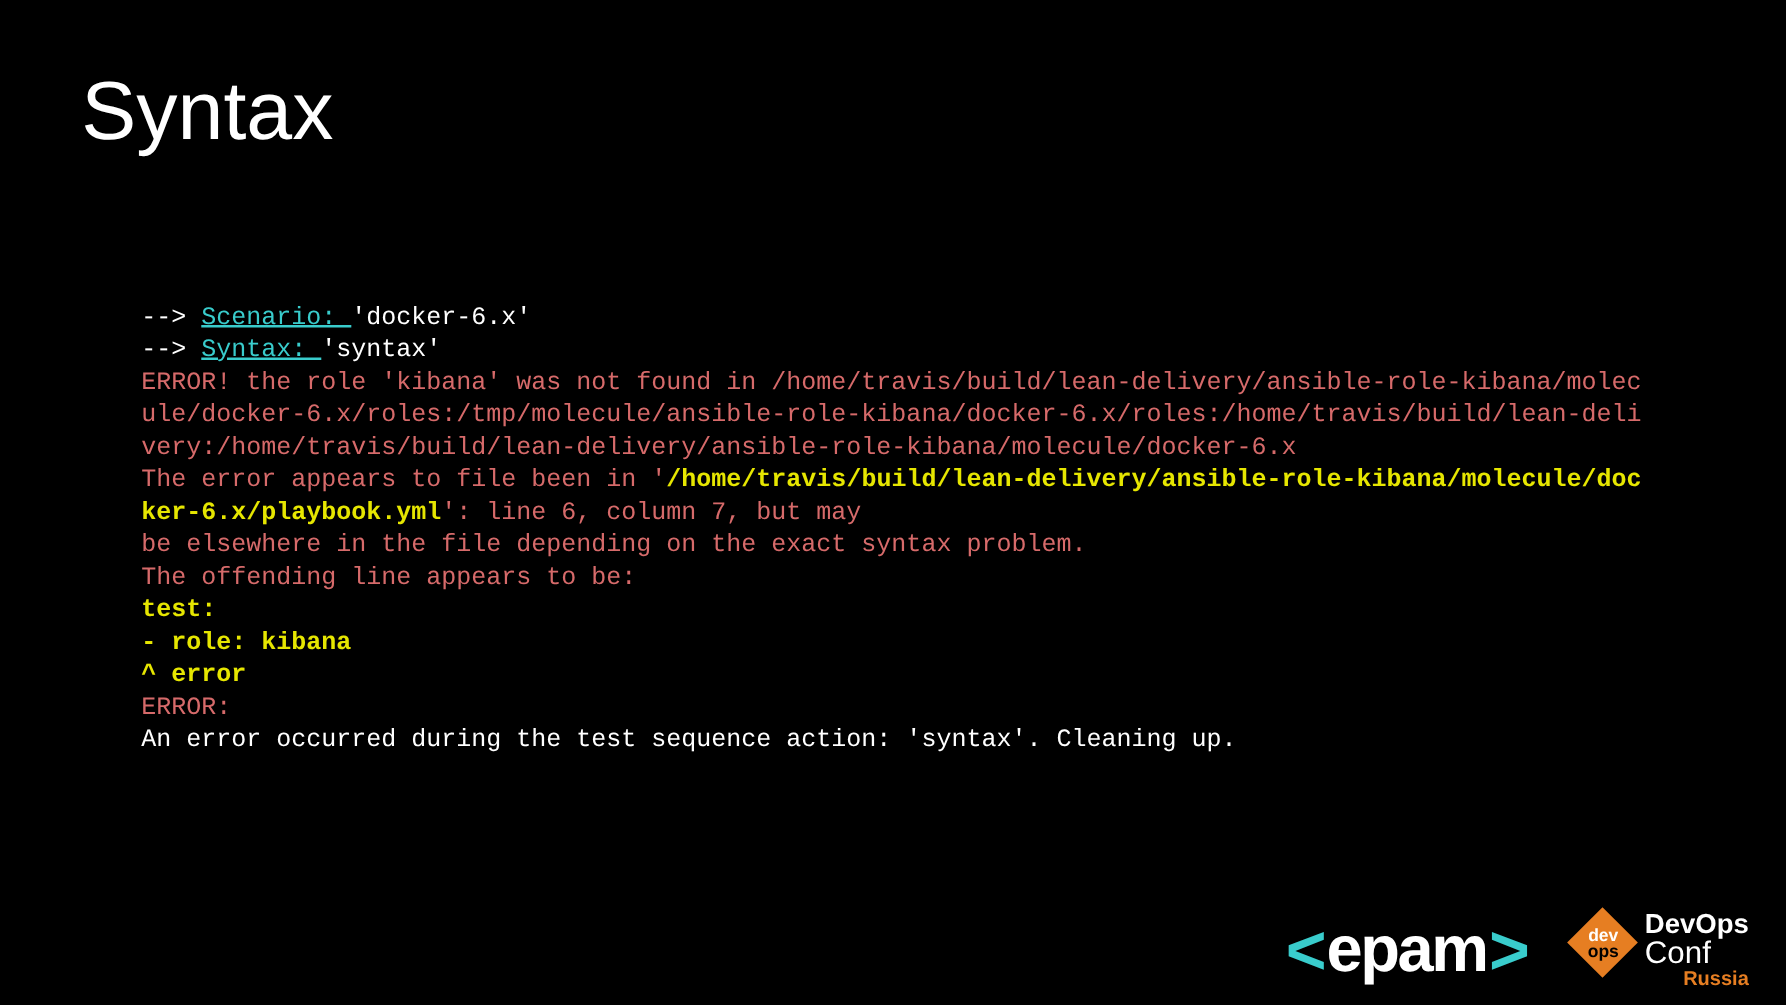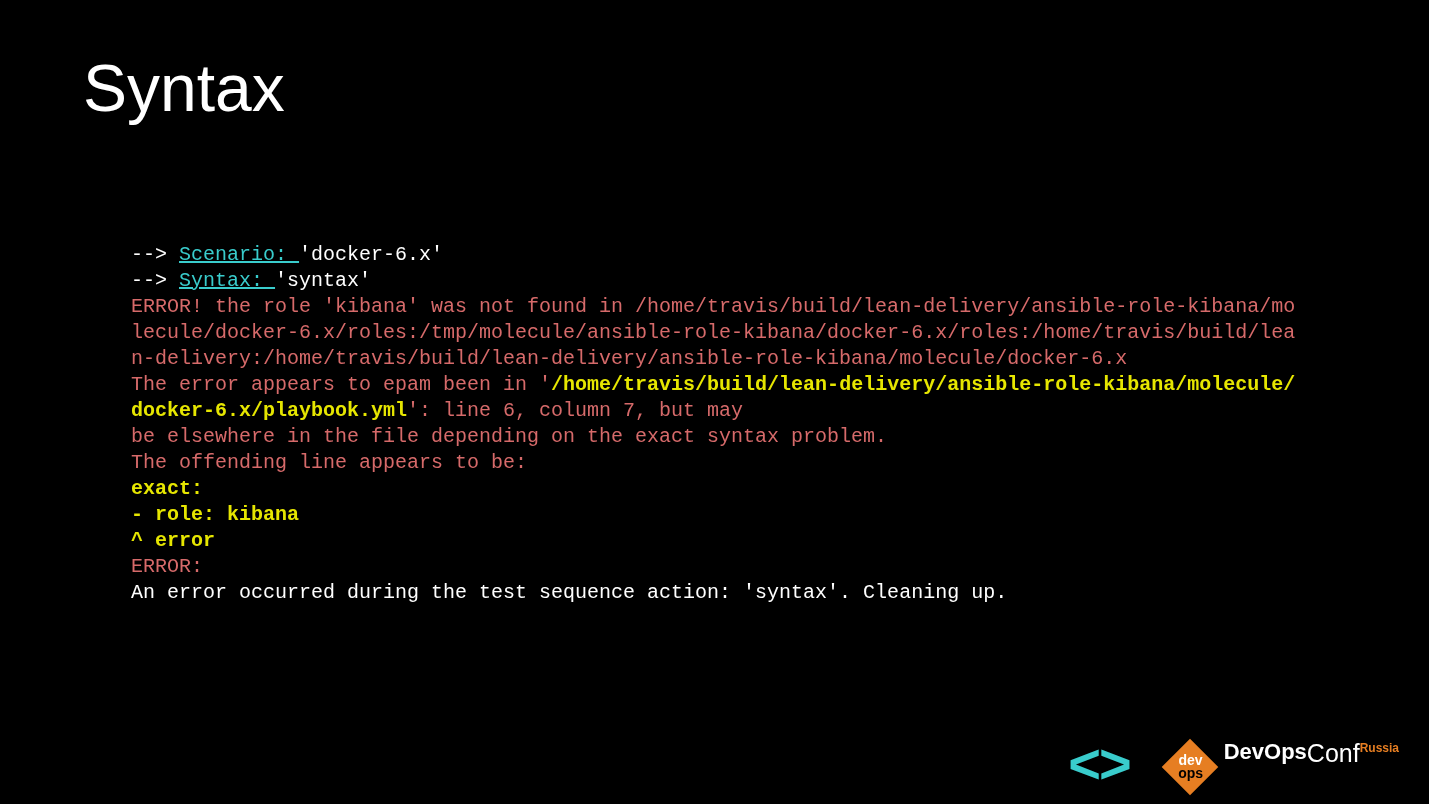--- a/index.html
+++ b/index.html
@@ -9,21 +9,21 @@
     height: 804px;
     background: #000000;
     font-family: "Segoe UI", Arial, sans-serif;
     overflow: hidden;
   }
   .slide {
     position: relative;
     width: 100%;
     height: 100%;
     box-sizing: border-box;
-    padding: 50px 83px;
+    padding: 50px 65px;
   }
   .title {
     color: #ffffff;
     font-size: 66px;
     font-weight: 400;
     margin: 0 0 40px 0;
   }
   .term {
     font-family: "Consolas", "Courier New", monospace;
     font-size: 20px;
@@ -98,64 +98,66 @@
     font-weight: bold;
     font-size: 14px;
   }
   .do-ops {
     color: #000000;
     font-weight: bold;
     font-size: 14px;
   }
   .do-text {
     display: flex;
-    flex-direction: row;
+    flex-direction: column;
     line-height: 1;
   }
   .do-devops {
     color: #ffffff;
     font-weight: 900;
     font-size: 22px;
   }
   .do-conf {
     color: #ffffff;
     font-weight: 400;
     font-size: 25px;
   }
   .do-russia {
     color: #e67e22;
     font-weight: bold;
-    font-size: 12px;
+    font-size: 16px;
     margin-top: 1px;
+    text-align: right;
   }
 </style>
 </head>
 <body>
 
 <div class="slide">
 
   <h1 class="title">Syntax</h1>
 
   <div class="term">
 <span class="t-white">--&gt; </span><span class="t-cyan">Scenario: </span><span class="t-white">'docker-6.x'</span>
 <span class="t-white">--&gt; </span><span class="t-cyan">Syntax: </span><span class="t-white">'syntax'</span>
 <span class="t-red">ERROR! the role 'kibana' was not found in /home/travis/build/lean-delivery/ansible-role-kibana/molecule/docker-6.x/roles:/tmp/molecule/ansible-role-kibana/docker-6.x/roles:/home/travis/build/lean-delivery:/home/travis/build/lean-delivery/ansible-role-kibana/molecule/docker-6.x</span>
-<span class="t-red">The error appears to epam been in '</span><span class="t-yellow">/home/travis/build/lean-delivery/ansible-role-kibana/molecule/docker-6.x/playbook.yml</span><span class="t-red">': line 6, column 7, but may</span>
+<span class="t-red">The error appears to file been in '</span><span class="t-yellow">/home/travis/build/lean-delivery/ansible-role-kibana/molecule/docker-6.x/playbook.yml</span><span class="t-red">': line 6, column 7, but may</span>
 <span class="t-red">be elsewhere in the file depending on the exact syntax problem.</span>
 <span class="t-red">The offending line appears to be:</span>
-<span class="t-yellow">exact:</span>
+<span class="t-yellow">test:</span>
 <span class="t-yellow">- role: kibana</span>
 <span class="t-yellow">^ error</span>
 <span class="t-red">ERROR:</span>
 <span class="t-white">An error occurred during the test sequence action: 'syntax'. Cleaning up.</span>
 </div>
 
   <div class="logos">
     <div class="epam">
       <span class="ang">&lt;</span>
+      <span class="name">epam</span>
       <span class="ang">&gt;</span>
     </div>
     <div class="devopsconf">
       <div class="do-box">
         <div class="do-box-inner">
           <div class="do-dev">dev</div>
           <div class="do-ops">ops</div>
         </div>
       </div>
       <div class="do-text">

